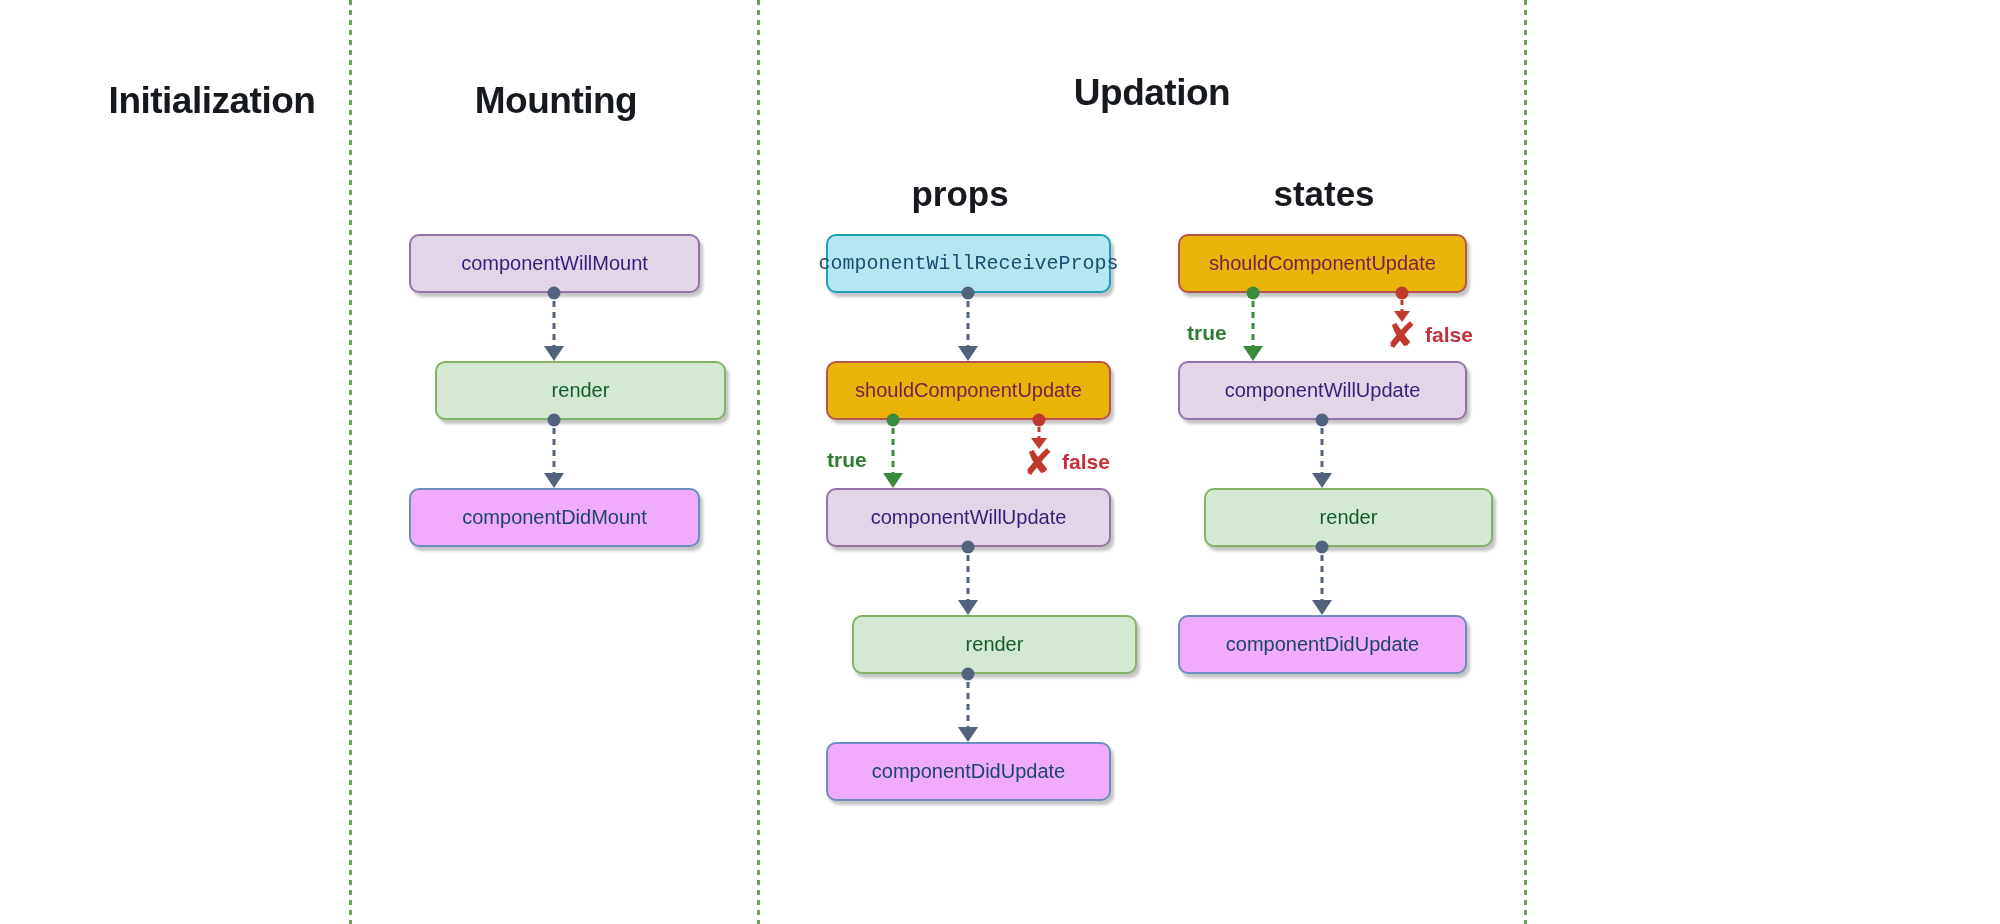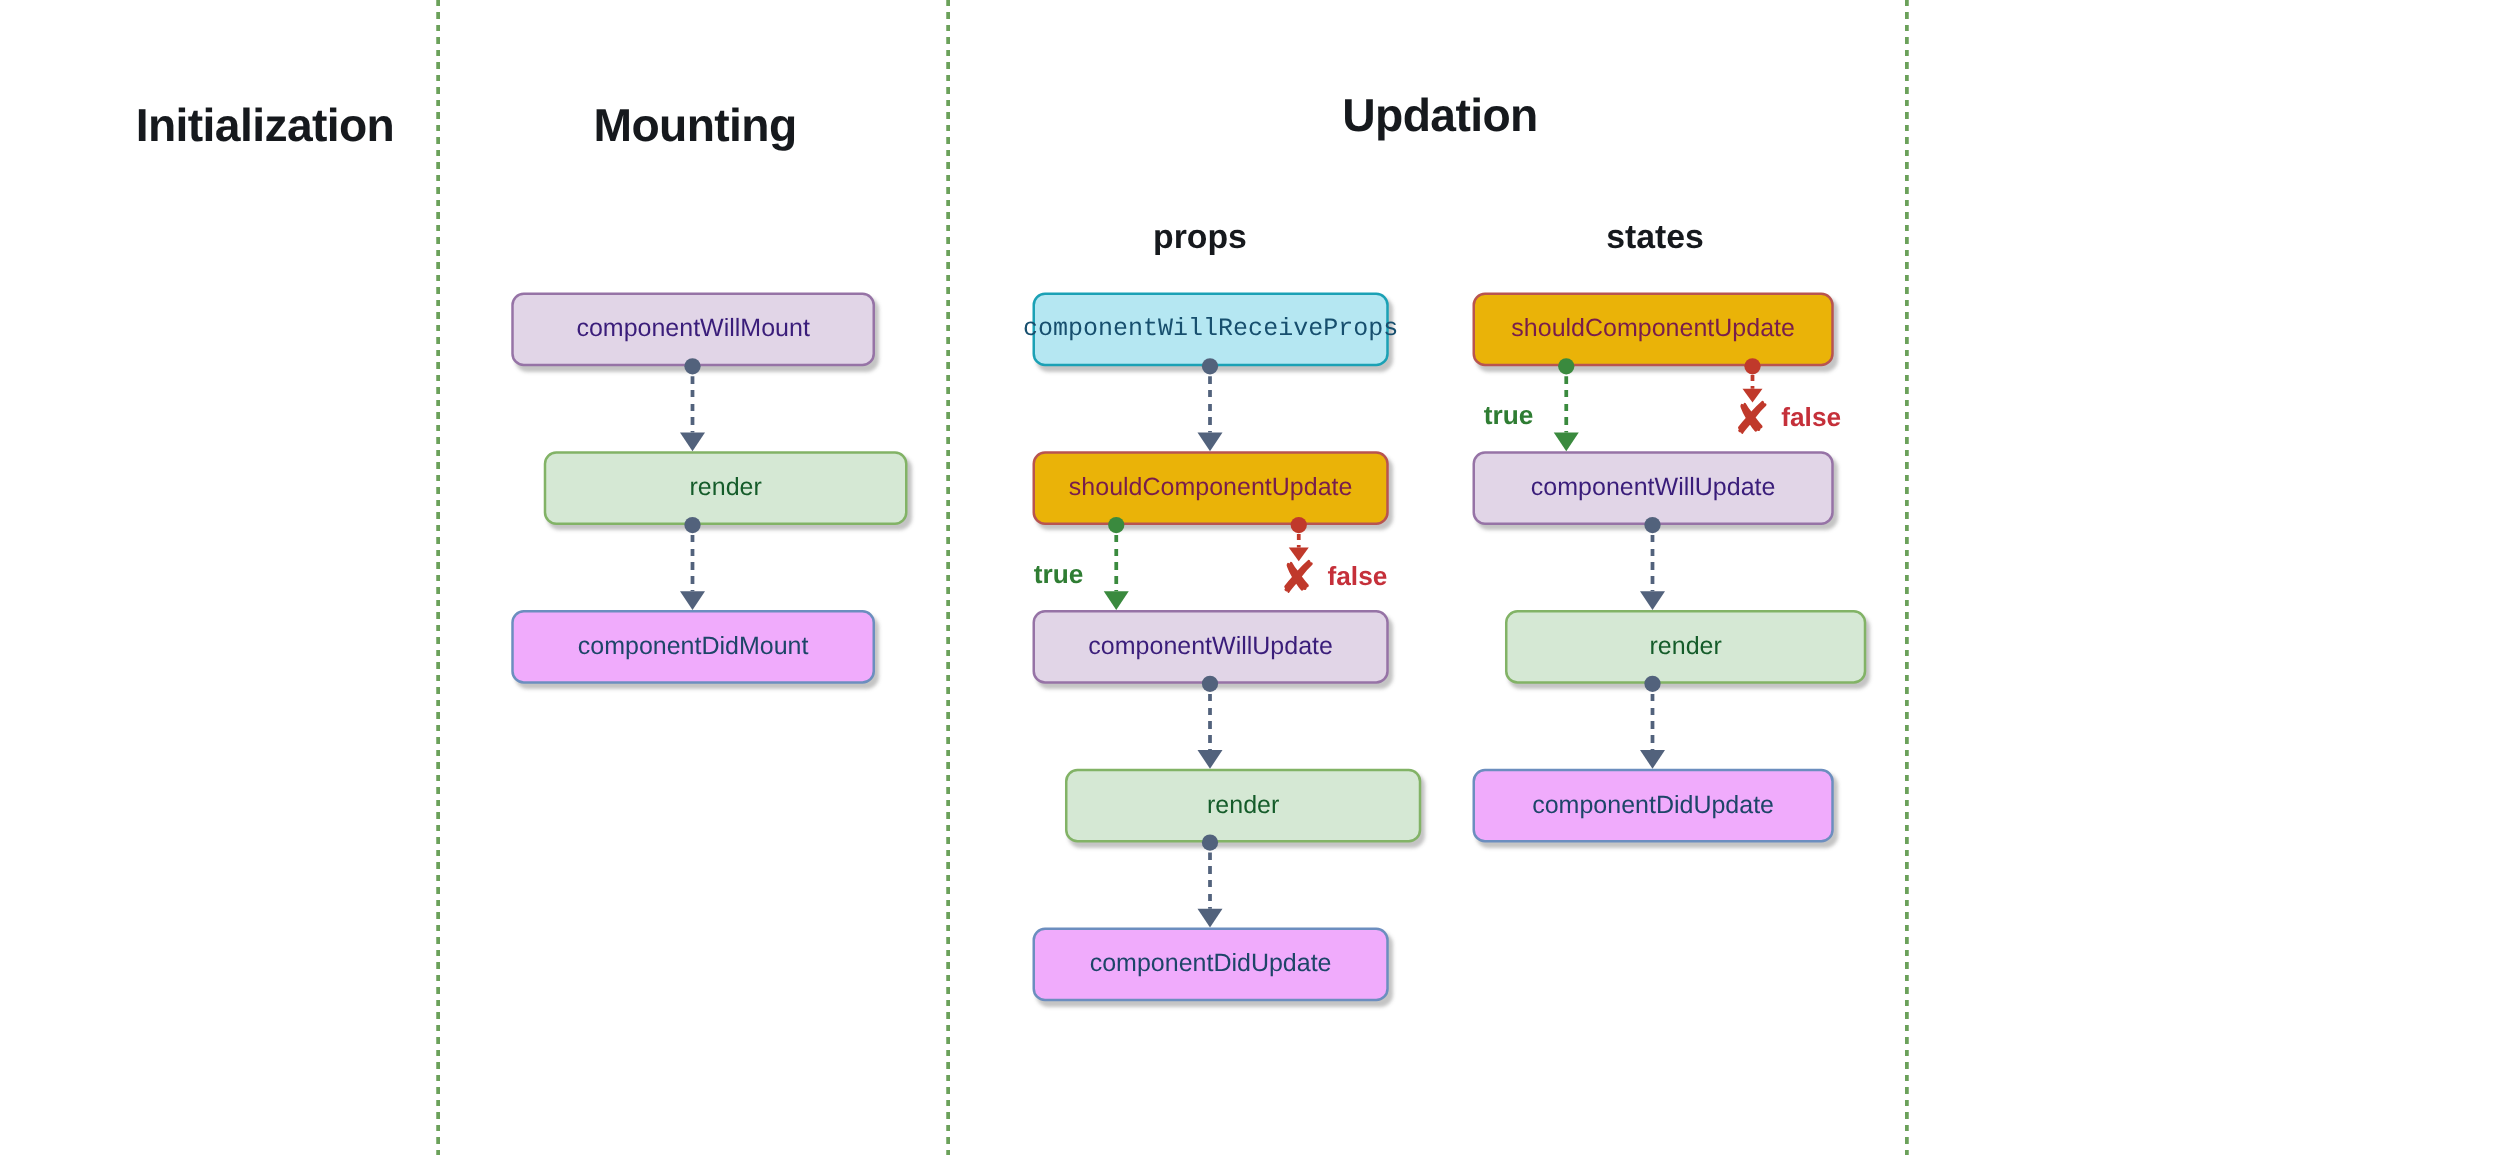--- a/index.html
+++ b/index.html
@@ -16,21 +16,21 @@
     background:repeating-linear-gradient(to bottom,#6ba15a 0 5px,transparent 5px 10px);
   }
   
   .sec-title{
     position:absolute;transform:translateX(-50%);
     font-size:37px;font-weight:bold;color:#16191d;
     letter-spacing:-0.5px;white-space:nowrap;
   }
   .sub-title{
     position:absolute;transform:translateX(-50%);
-    font-size:27px;font-weight:bold;color:#16191d;white-space:nowrap;
+    font-size:35px;font-weight:bold;color:#16191d;white-space:nowrap;
   }
   
   .node{
     position:absolute;height:59px;box-sizing:border-box;
     border:2px solid;border-radius:10px;
     display:flex;align-items:center;justify-content:center;
     font-size:20px;white-space:nowrap;
     box-shadow:3px 4px 3px rgba(125,125,125,0.45);
   }
   .c-orange{background:#ffe6cc;border-color:#d79b00;color:#4e3319;}

